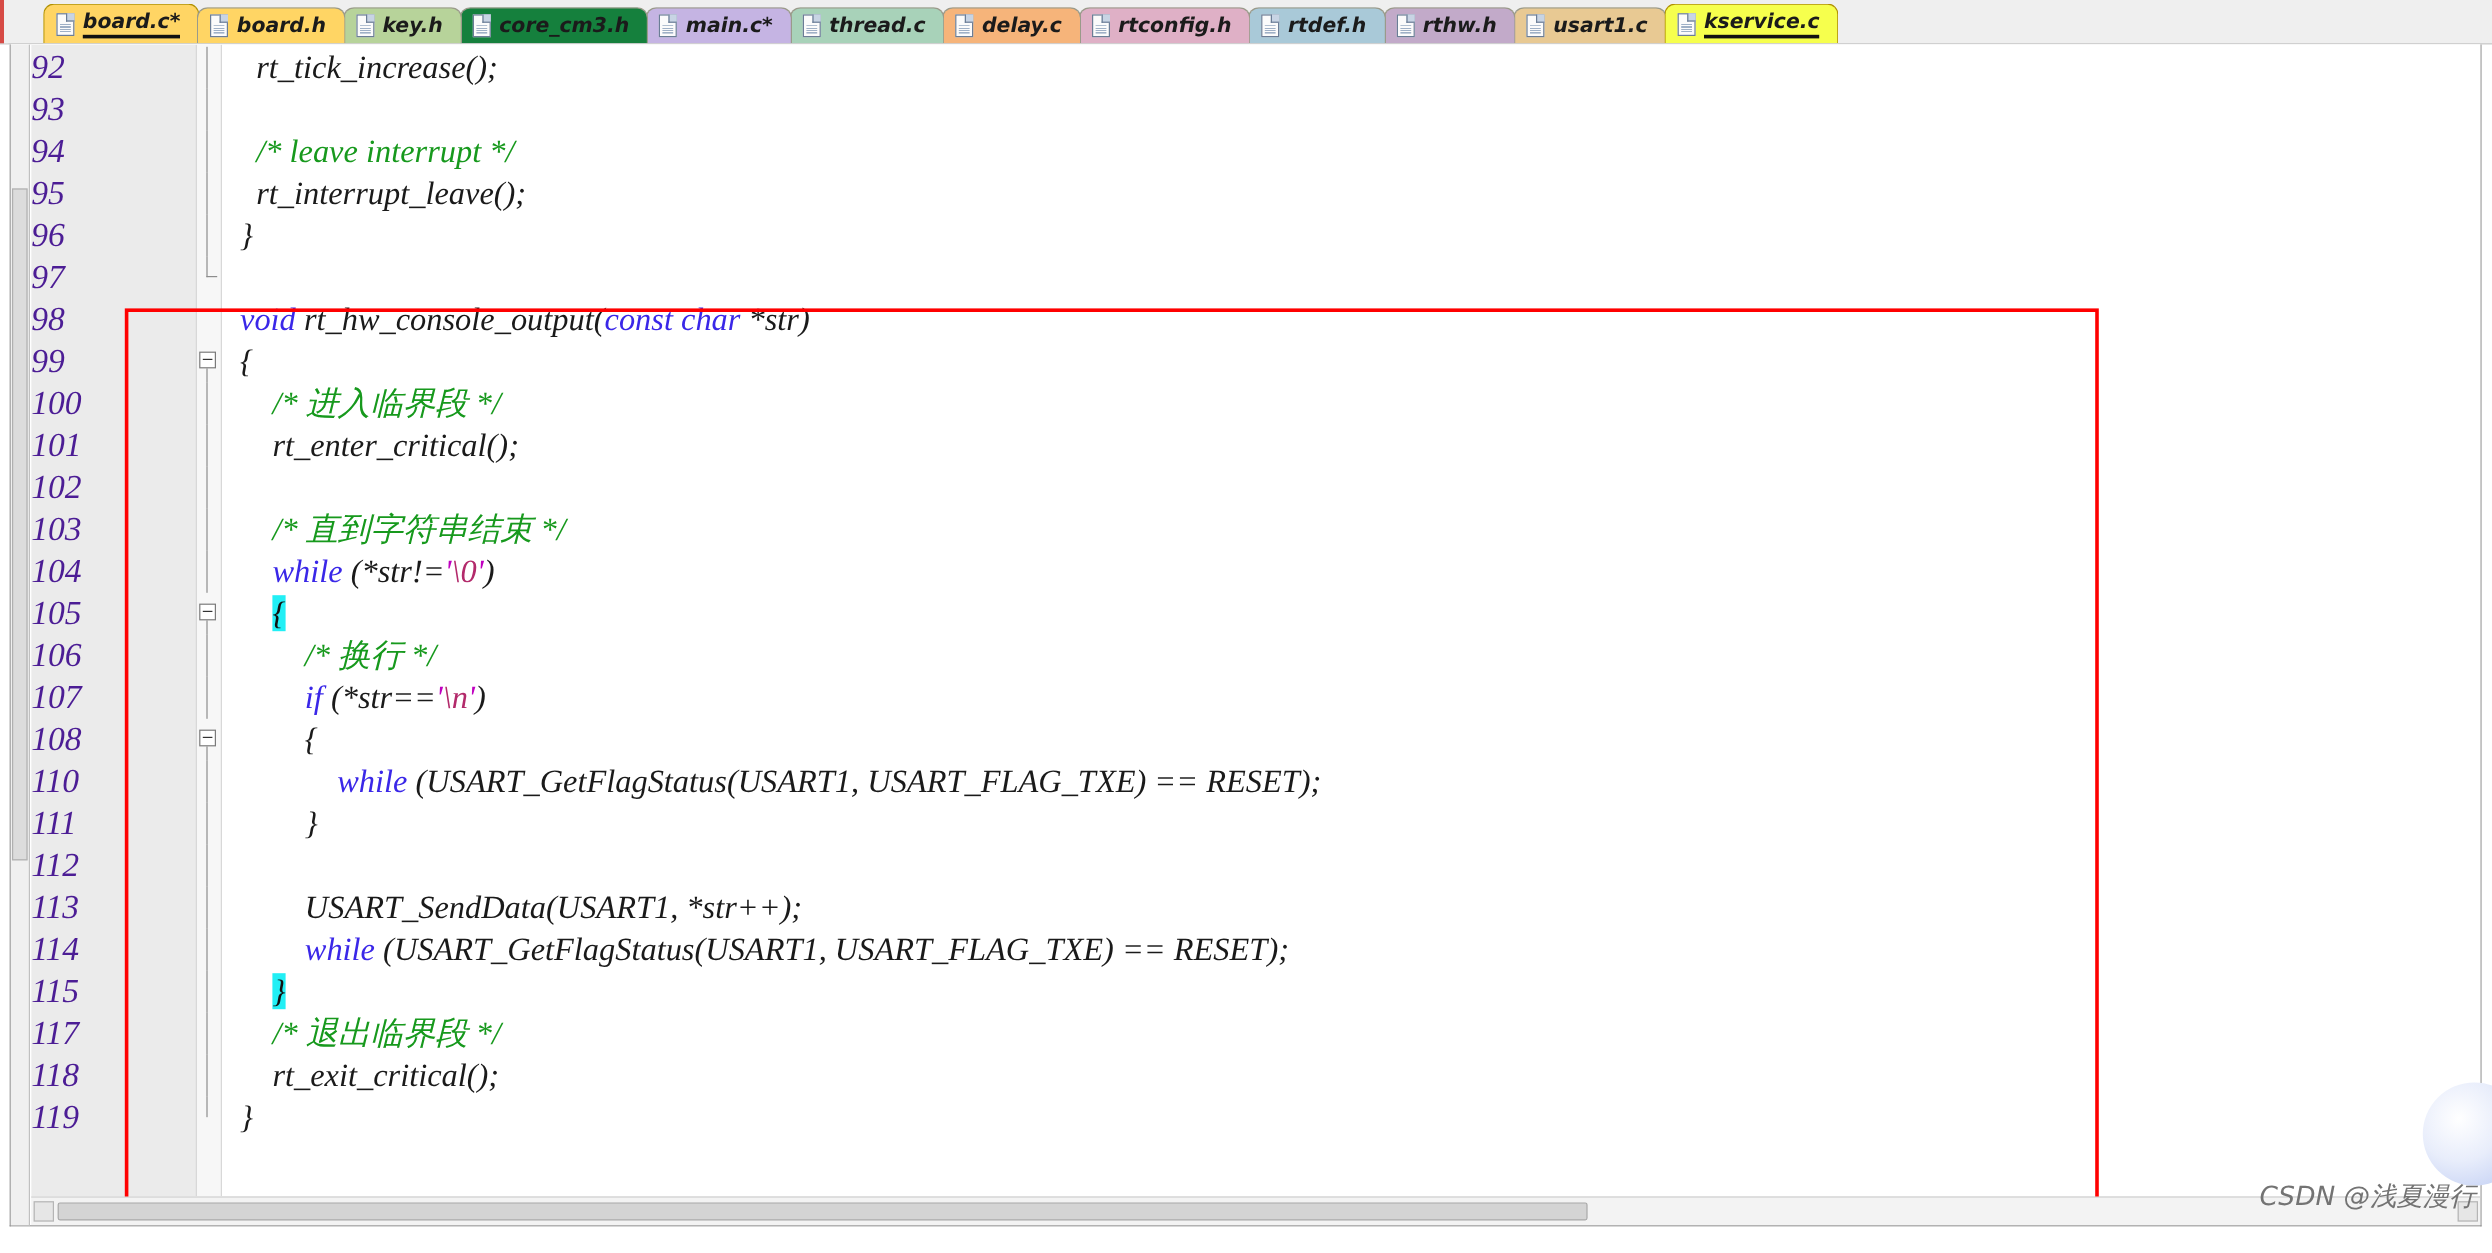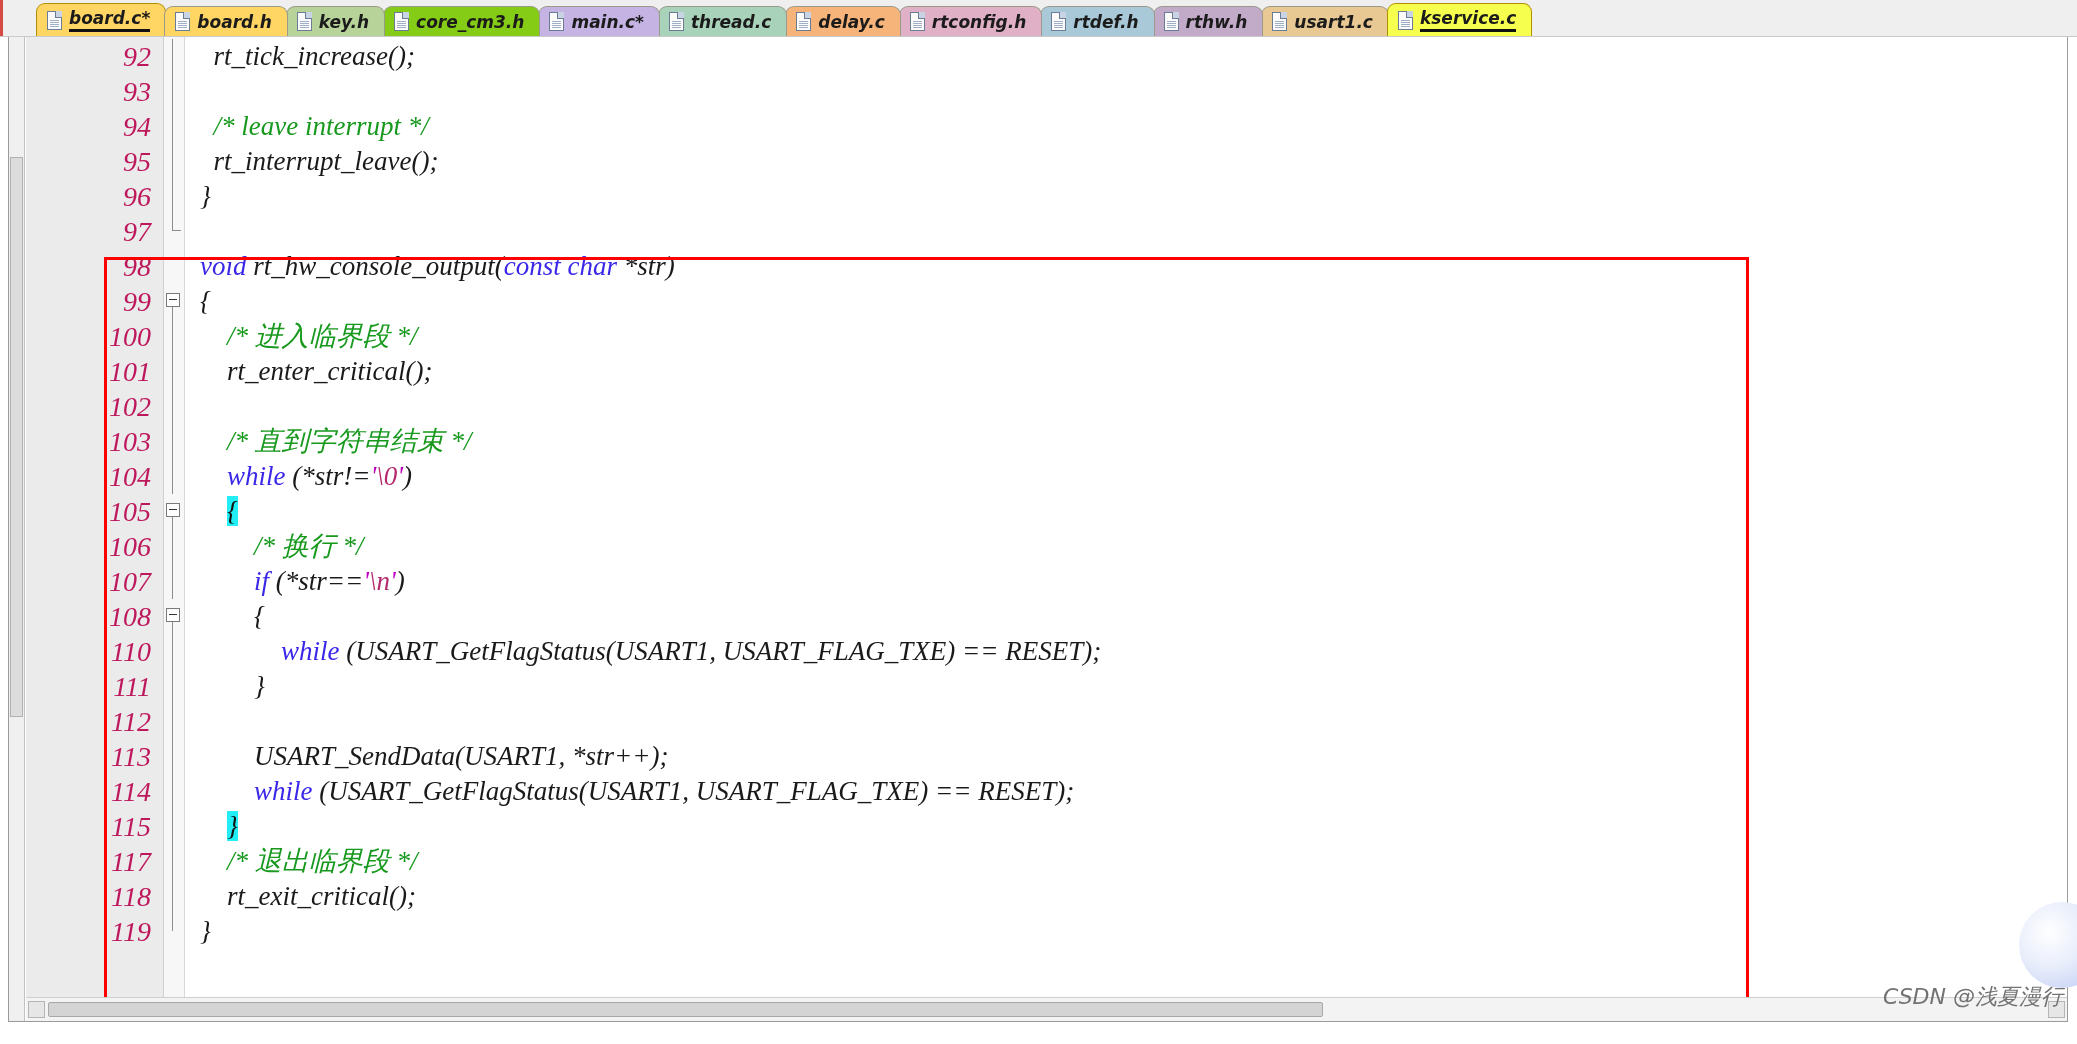--- a/index.html
+++ b/index.html
@@ -143,23 +143,22 @@
   }
   .line {
     position: relative;
     height: 35px;
     display: flex;
     align-items: center;
     white-space: pre;
   }
   .lineno {
     width: 137px;
-    text-align: right;
     padding-right: 12px;
-    color: #be185d;
+    color: #4c1d95;
     font-family: "Liberation Serif", "DejaVu Serif", serif;
     font-size: 28px;
     flex: 0 0 137px;
   }
   .foldcol {
     width: 23px;
     flex: 0 0 23px;
     position: relative;
     height: 35px;
   }
@@ -292,21 +291,21 @@
           <span class="tab-label">board.c*</span>
         </div>
         <div class="tab" style="background: rgb(255, 213, 100); z-index: 39;">
           <span class="filedoc-icon"></span>
           <span class="tab-label">board.h</span>
         </div>
         <div class="tab" style="background: rgb(183, 211, 154); z-index: 38;">
           <span class="filedoc-icon"></span>
           <span class="tab-label">key.h</span>
         </div>
-        <div class="tab" style="background: #84cc16; z-index: 37;">
+        <div class="tab" style="background: #15803d; z-index: 37;">
           <span class="filedoc-icon"></span>
           <span class="tab-label">core_cm3.h</span>
         </div>
         <div class="tab" style="background: rgb(197, 180, 227); z-index: 36; align-items: center;">
           <span class="filedoc-icon"></span>
           <span class="tab-label">main.c*</span>
         </div>
         <div class="tab" style="background: rgb(168, 210, 185); z-index: 35;">
           <span class="filedoc-icon"></span>
           <span class="tab-label">thread.c</span>

